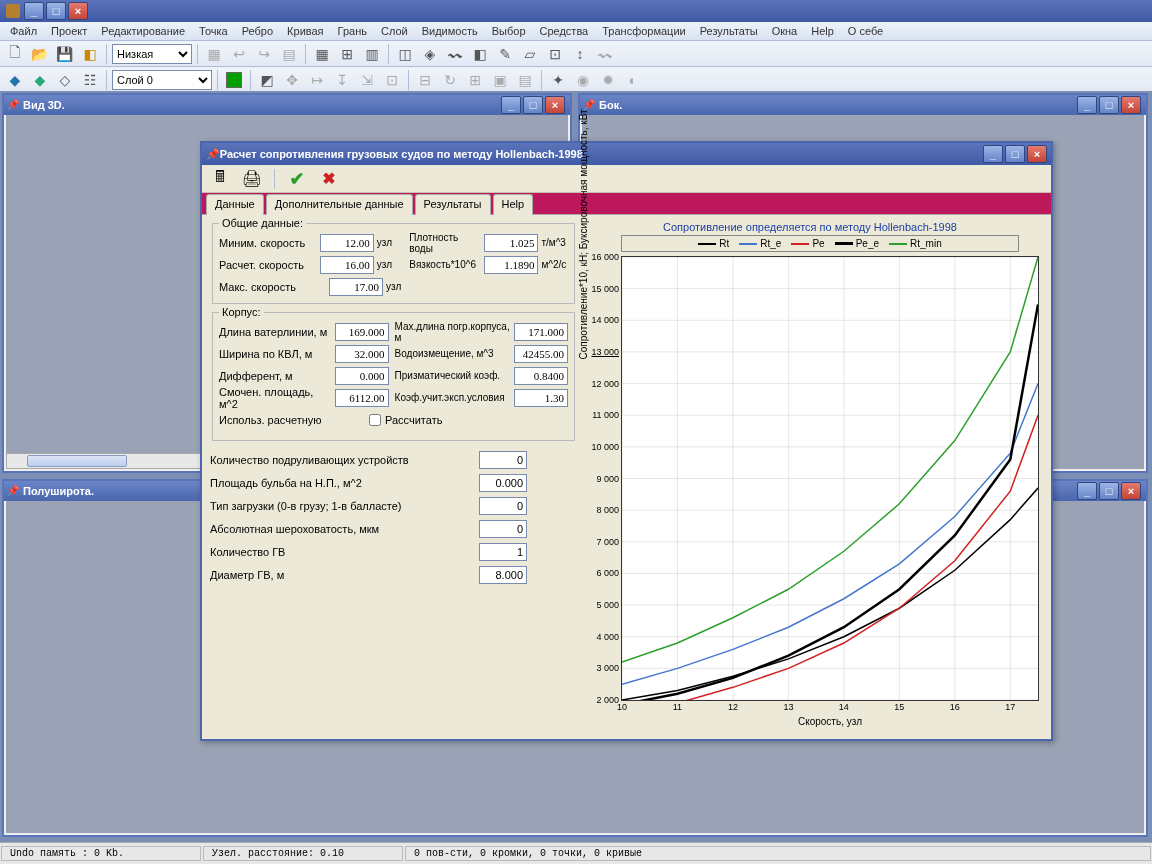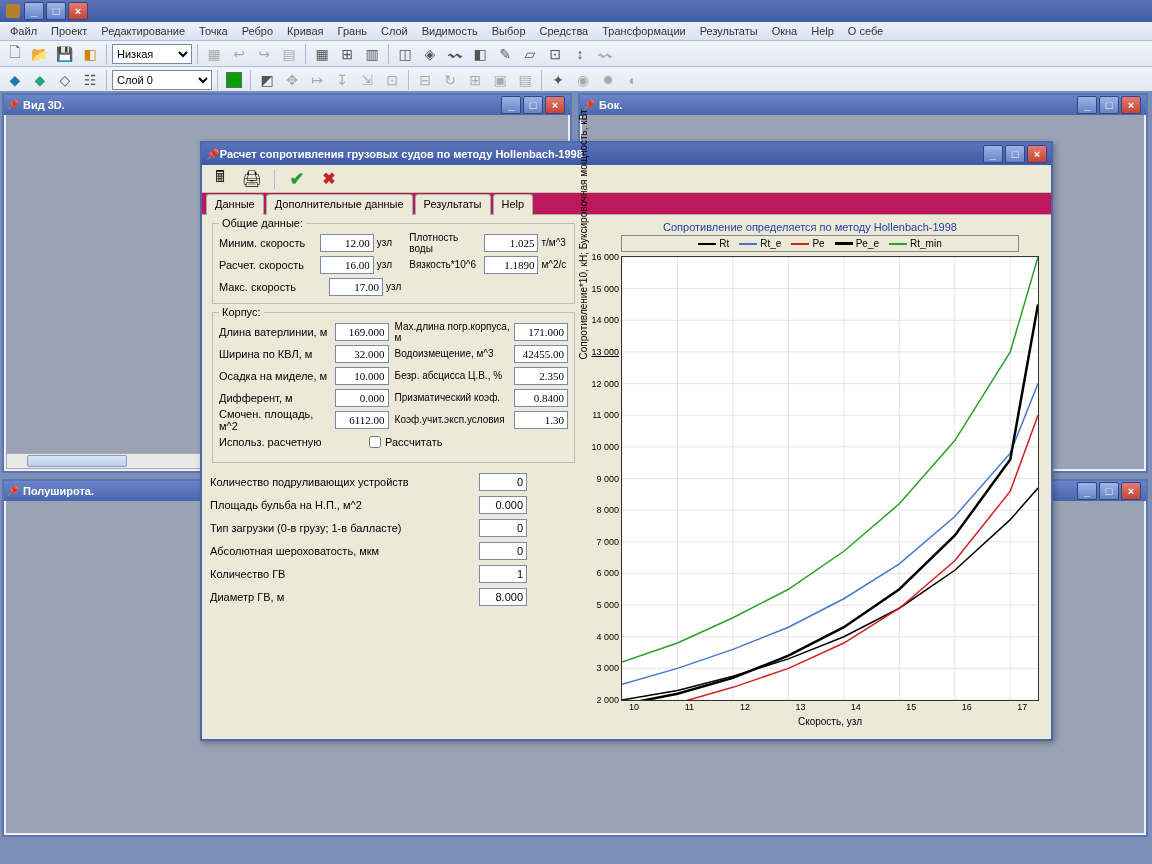--- a/index.html
+++ b/index.html
@@ -144,21 +144,21 @@
   .chart-title { text-align:center; color:#1a3fa6; font-size:11px; margin:2px 0;}
   .legend { display:flex; justify-content:center; gap:10px; border:1px solid #888; padding:2px 0; margin:0 20px 4px 40px; font-size:10px;}
   .legend-item { display:flex; align-items:center; gap:3px;}
   .leg-line { width:18px; height:2px;}
   .chart-area { flex:1; position:relative; margin-left:40px; margin-bottom:30px;}
   .chart-y-label { position:absolute; left:-38px; top:50%; transform:rotate(-90deg) translateX(50%); transform-origin:left; font-size:10px; white-space:nowrap;}
   .chart-x-label { position:absolute; bottom:-26px; left:50%; transform:translateX(-50%); font-size:10px;}
   .plot { position:absolute; inset:0; border:1px solid #333; background:#fff;}
   svg.grid { position:absolute; inset:0; width:100%; height:100%;}
   .y-tick-label { position:absolute; right:calc(100% + 3px); font-size:9px; transform:translateY(-50%);}
-  .x-tick-label { position:absolute; top:calc(100% + 2px); font-size:9px; transform:translateX(-50%);margin-left:12px;}
+  .x-tick-label { position:absolute; top:calc(100% + 2px); font-size:9px; transform:translateX(-50%);}
   
   .statusbar {
     position:absolute; bottom:0; left:0; right:0; height:22px;
     background:#e8e8e8; border-top:1px solid #aaa;
     display:flex; align-items:center; font-family:"Courier New",monospace; font-size:10px;
   }
   .status-cell { border:1px solid #bbb; padding:1px 8px; margin:1px;}
   .status-cell.wide{min-width:200px;}
 </style>
 </head>
@@ -351,26 +351,20 @@
               <span class="form-label" style="width:120px;">Длина ватерлинии, м</span>
               <input class="form-input" value="169.000" style="">
               <span class="form-label2" style="width:130px;">Мах.длина погр.корпуса, м</span>
               <input class="form-input" value="171.000" style="">
             </div>
             <div class="form-row">
               <span class="form-label" style="width:120px;">Ширина по КВЛ, м</span>
               <input class="form-input" value="32.000" style="">
               <span class="form-label2" style="width:130px;">Водоизмещение, м^3</span>
               <input class="form-input" value="42455.00" style="">
-            </div>
-            <div class="form-row">
-              <span class="form-label" style="width:120px;">Осадка на миделе, м</span>
-              <input class="form-input" value="10.000" style="">
-              <span class="form-label2" style="width:130px;">Безр. абсцисса Ц.В., %</span>
-              <input class="form-input" value="2.350" style="">
             </div>
             <div class="form-row">
               <span class="form-label" style="width:120px;">Дифферент, м</span>
               <input class="form-input" value="0.000" style="">
               <span class="form-label2" style="width:130px;">Призматический коэф.</span>
               <input class="form-input" value="0.8400" style="">
             </div>
             <div class="form-row">
               <span class="form-label" style="width:120px;">Смочен. площадь, м^2</span>
               <input class="form-input" value="6112.00" style="">
@@ -489,13 +483,18 @@
                 <div class="x-tick-label" style="left: 66.6667%;">15</div>
                 <div class="x-tick-label" style="left: 80%;">16</div>
                 <div class="x-tick-label" style="left: 93.3333%;">17</div>
               </div>
           </div>
         </div>
       </div>
     </div>
   </div>
 
+  <div class="statusbar">
+    <div class="status-cell wide">Undo память : 0 Kb.</div>
+    <div class="status-cell wide">Узел. расстояние: 0.10</div>
+    <div class="status-cell" style="flex:1;">0 пов-сти, 0 кромки, 0 точки, 0 кривые</div>
+  </div>
 </div>
 
 </body></html>

